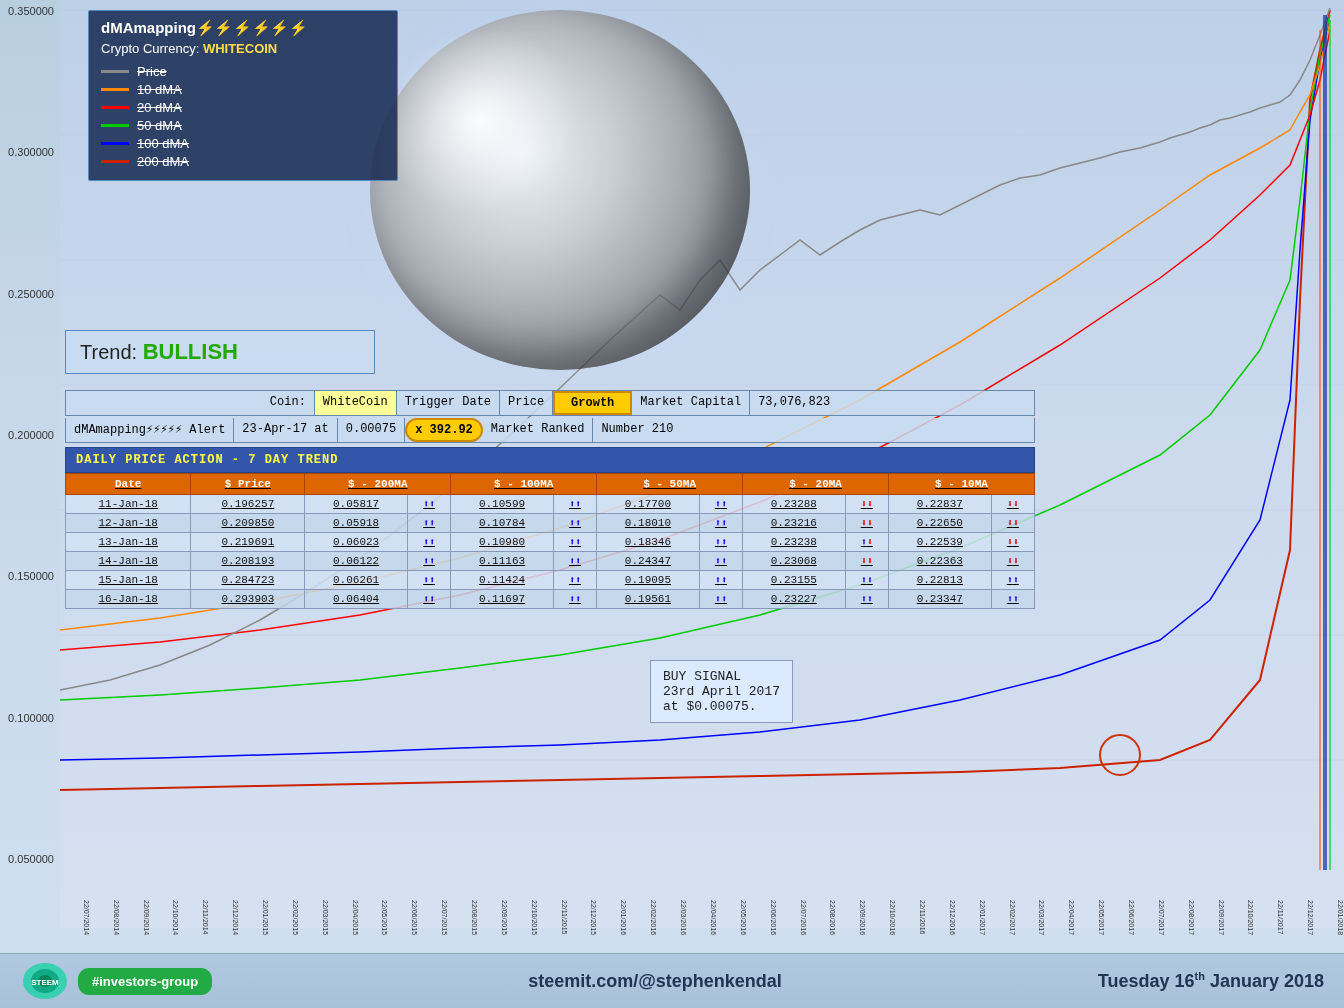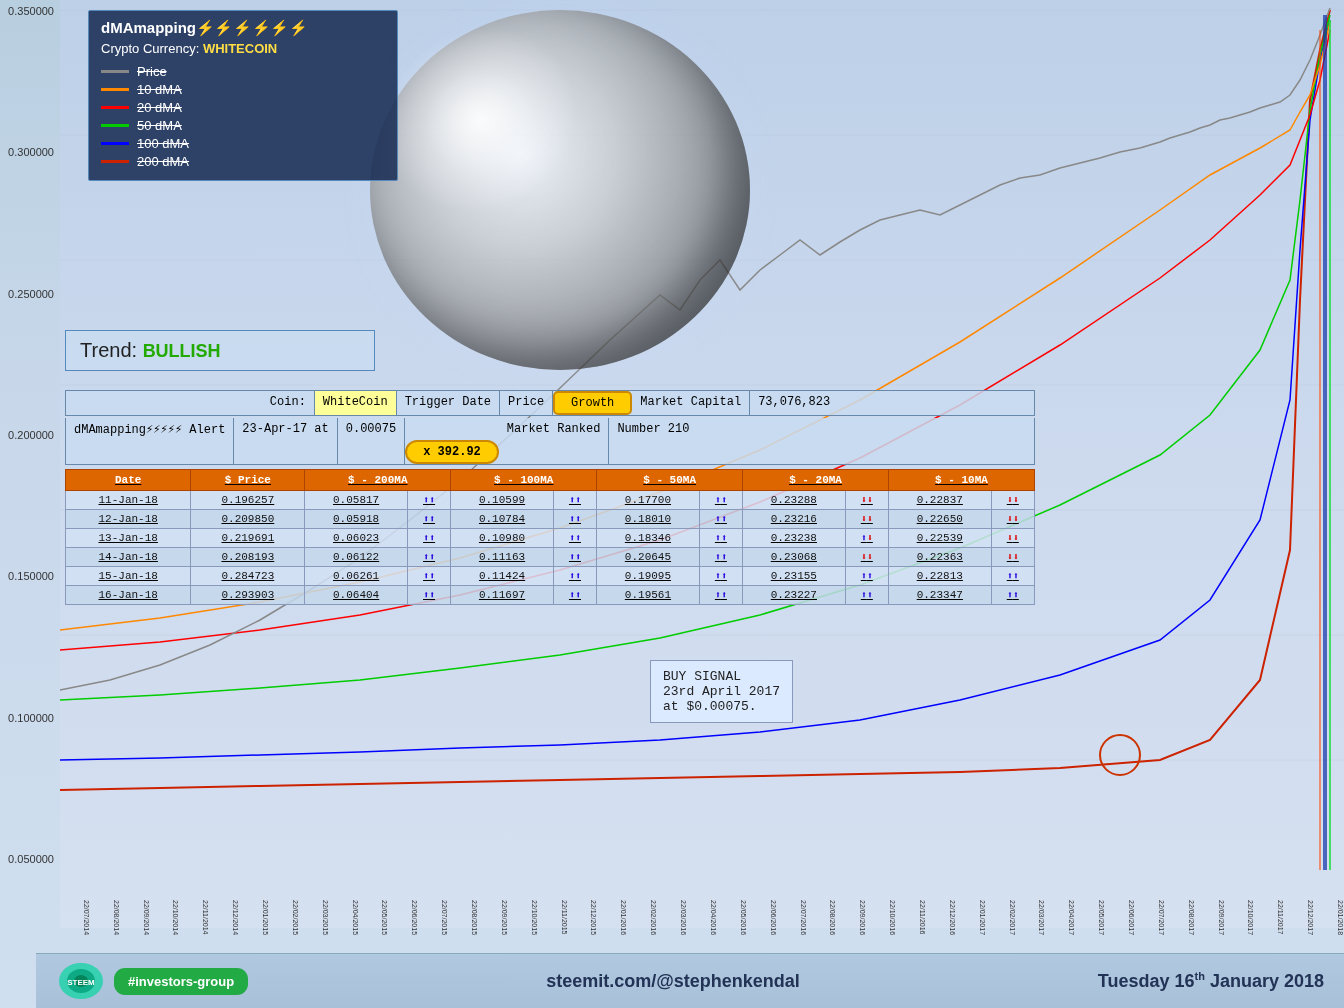--- a/index.html
+++ b/index.html
@@ -101,21 +101,21 @@
       border: 1px solid #5588bb;
       padding: 8px 14px;
       width: 310px;
     }
     .trend-text {
       font-size: 20px;
       color: #222;
     }
     .trend-text strong {
       color: #22aa00;
-      font-size: 18px;
+      font-size: 22px;
     }
 
     
     .globe-placeholder {
       position: absolute;
       top: 10px;
       left: 370px;
       width: 380px;
       height: 360px;
       background: radial-gradient(circle at 40% 40%, #ffffff 0%, #cccccc 30%, #888888 60%, #444444 80%, #111111 100%);
@@ -228,21 +228,20 @@
       bottom: 0;
       left: 0;
       right: 0;
       height: 55px;
       background: linear-gradient(180deg, #b0c8e0 0%, #a8c0d8 100%);
       display: flex;
       align-items: center;
       justify-content: space-between;
       padding: 0 20px;
       border-top: 1px solid #88aabb;
-      margin-left: 36px;
     }
     .footer-investors {
       background: #22aa44;
       color: #fff;
       padding: 6px 14px;
       font-size: 13px;
       font-weight: bold;
       border-radius: 11px;
       margin-left: 8px;
     }
@@ -354,34 +353,35 @@
     <span class="trend-text">Trend: <strong>BULLISH</strong></span>
   </div>
 
   <div class="data-section">
 
     <div class="info-row">
       <div class="info-cell">Coin:</div>
       <div class="info-cell yellow-bg">WhiteCoin</div>
       <div class="info-cell">Trigger Date</div>
       <div class="info-cell">Price</div>
-      <div class="info-cell" style="background:#ffcc00;border:2px solid #cc8800;border-radius:5px;font-weight:normal;padding:3px 16px;">Growth</div>
+      <div class="info-cell" style="background:#ffcc00;border:2px solid #cc8800;border-radius:0;font-weight:bold;padding:3px 16px;">Growth</div>
       <div class="info-cell">Market Capital</div>
       <div class="info-cell">73,076,823</div>
     </div>
 
     <div class="info-row-2">
       <div class="info-cell">dMAmapping⚡⚡⚡⚡⚡ Alert</div>
       <div class="info-cell">23-Apr-17 at</div>
       <div class="info-cell">0.00075</div>
-      <div class="info-cell" style="background:#ffcc00;border:2px solid #cc8800;border-radius:12px;font-weight:bold;padding:3px 16px;margin-top:22px;">x 392.92</div>
+      <div class="info-cell" style="background:#ffcc00;border:2px solid #cc8800;border-radius:12px;font-weight:bold;padding:3px 8px;">x 392.92</div>
       <div class="info-cell">Market Ranked</div>
       <div class="info-cell">Number 210</div>
     </div>
 
+    <div class="daily-table-header">DAILY PRICE ACTION - 7 DAY TREND</div>
 
     <table class="data-table">
       <thead>
         <tr>
           <th>Date</th>
           <th>$ Price</th>
           <th colspan="2">$ - 200MA</th>
           <th colspan="2">$ - 100MA</th>
           <th colspan="2">$ - 50MA</th>
           <th colspan="2">$ - 20MA</th>
@@ -431,21 +431,21 @@
       <td>0.22539</td>
       <td><span class="arrow-down">⬇</span><span class="arrow-down">⬇</span></td>
     </tr>
           <tr>
       <td>14-Jan-18</td>
       <td>0.208193</td>
       <td>0.06122</td>
       <td><span class="arrow-up">⬆</span><span class="arrow-up">⬆</span></td>
       <td>0.11163</td>
       <td><span class="arrow-up">⬆</span><span class="arrow-up">⬆</span></td>
-      <td>0.20645</td>
+      <td>0.24347</td>
       <td><span class="arrow-up">⬆</span><span class="arrow-up">⬆</span></td>
       <td>0.23068</td>
       <td><span class="arrow-down">⬇</span><span class="arrow-down">⬇</span></td>
       <td>0.22363</td>
       <td><span class="arrow-down">⬇</span><span class="arrow-down">⬇</span></td>
     </tr>
           <tr>
       <td>15-Jan-18</td>
       <td>0.284723</td>
       <td>0.06261</td>

